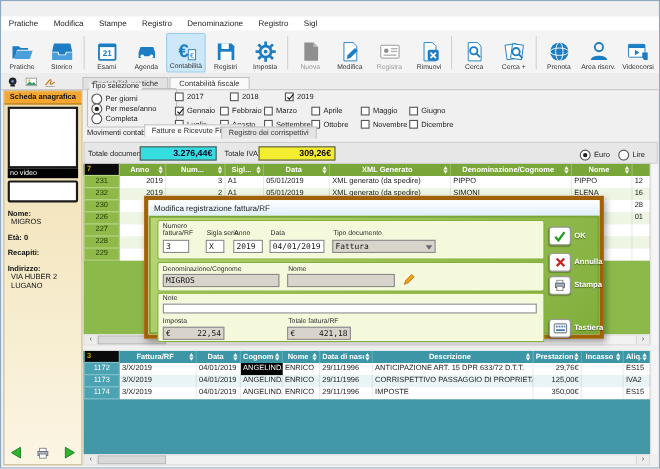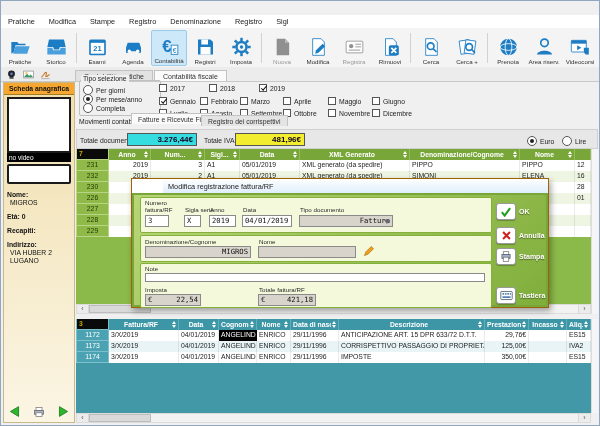--- a/index.html
+++ b/index.html
@@ -80,27 +80,27 @@
   .selcell{background:#000 !important;color:#fff !important;}
   .gfill{position:absolute;left:75px;top:236px;width:515px;height:67px;background:#8cba4a;}
   .tfill{position:absolute;left:75px;top:362px;width:515px;height:50px;background:#4398a8;}
   .vgutter{position:absolute;width:7px;background:#f5f5f5;border-left:1px solid #ddd;box-sizing:border-box;}
   .hscroll{position:absolute;left:75px;width:515px;height:10px;background:#f2f2f2;border:1px solid #dcdcdc;box-sizing:border-box;display:flex;align-items:stretch;}
   .harrow{width:11px;font-size:7px;line-height:8px;text-align:center;color:#555;background:#ececec;border-right:1px solid #d8d8d8;}
   .harrow.right{border-left:1px solid #d8d8d8;border-right:none;}
   .hthumb{width:62px;background:#d9d9d9;border:1px solid #bdbdbd;box-sizing:border-box;}
   .hfill{flex:1;}
   
-  .dialog{position:absolute;left:130px;top:177px;width:418px;height:130px;border:1px solid #a16207;background:#fff;box-shadow:2px 3px 6px rgba(0,0,0,0.35);z-index:9;box-sizing:border-box;padding-left:31px;}
+  .dialog{position:absolute;left:130px;top:177px;width:418px;height:130px;border:4px solid #a16207;background:#fff;box-shadow:2px 3px 6px rgba(0,0,0,0.35);z-index:9;box-sizing:border-box;}
   .dlg-title{height:14px;background:linear-gradient(#feffff,#dfeefb);border-bottom:1px solid #bcd6ec;font-size:7.3px;color:#222;display:flex;align-items:center;padding-left:5px;}
   .dlg-body{position:absolute;left:0;top:14px;right:0;bottom:0;background:linear-gradient(135deg,#b9d677,#7fae3a);box-shadow:inset 0 0 0 2px #79a639;}
   .dpanel{position:absolute;background:#f3f9da;border:1px solid #86b03c;border-radius:2px;}
   .dlbl{position:absolute;font-size:6.2px;color:#2a2a2a;white-space:nowrap;}
   .din{position:absolute;background:#fff;border:1px solid #8a8a8a;font-family:"DejaVu Sans Mono",monospace;font-size:7.2px;line-height:10px;padding:0 2px;height:12px;box-sizing:border-box;color:#111;overflow:hidden;white-space:nowrap;}
-  .din.gray{background:#d8d4cb;text-align:right;}
+  .din.gray{background:#d8d4cb;}
   .din.money{display:flex;justify-content:space-between;}
   .chev{position:absolute;right:2px;top:4px;width:0;height:0;border-left:3px solid transparent;border-right:3px solid transparent;border-top:4px solid #667;}
   .dbtn{position:absolute;display:flex;align-items:center;gap:3px;}
   .dbtn .ic{width:18px;height:15px;background:#fff;border:1px solid #999;border-radius:3px;display:flex;align-items:center;justify-content:center;box-shadow:0 1px 1px rgba(0,0,0,0.25);flex:none;}
   .dbtn .bl{font-size:7px;font-weight:bold;color:#fff;text-shadow:0 1px 1px rgba(0,0,0,0.45);}
 </style>
 </head>
 <body>
 
 <div class="window">
@@ -385,21 +385,21 @@
     </label>
 
   <div class="mov-label">Movimenti contabili</div>
   <div class="subtab active" style="left:130px;">Fatture e Ricevute Fiscali</div>
   <div class="subtab" style="left:200px;top:114px;">Registro dei corrispettivi</div>
 
   <div class="totals">
     <span class="tot-label" style="left:3px;">Totale documenti</span>
     <span class="tot-box cyan" style="left:50px;">3.276,44€</span>
     <span class="tot-label" style="left:127px;">Totale IVA</span>
-    <span class="tot-box yellow" style="left:158px;">481,96€</span>
+    <span class="tot-box yellow" style="left:158px;">309,26€</span>
     <label class="item" style="left:450px;top:6px;">
         <span class="rb on"></span>
         <span>Euro</span>
       </label>
     <label class="item" style="left:485px;top:6px;">
         <span class="rb"></span>
         <span>Lire</span>
       </label>
   </div>
 

